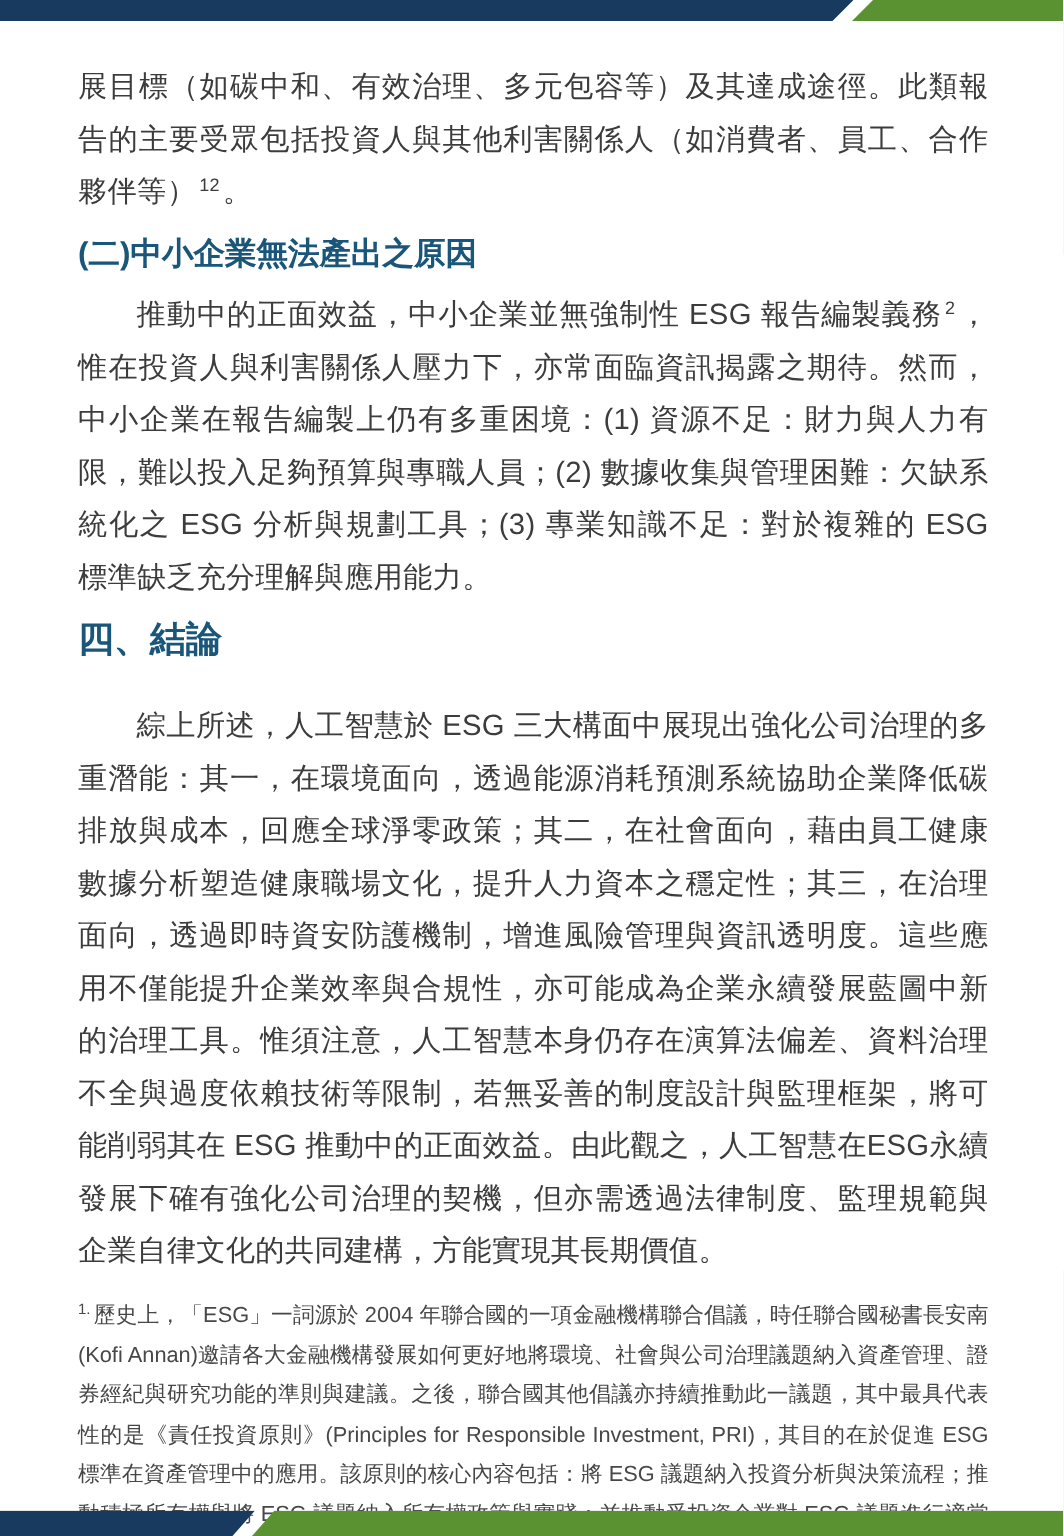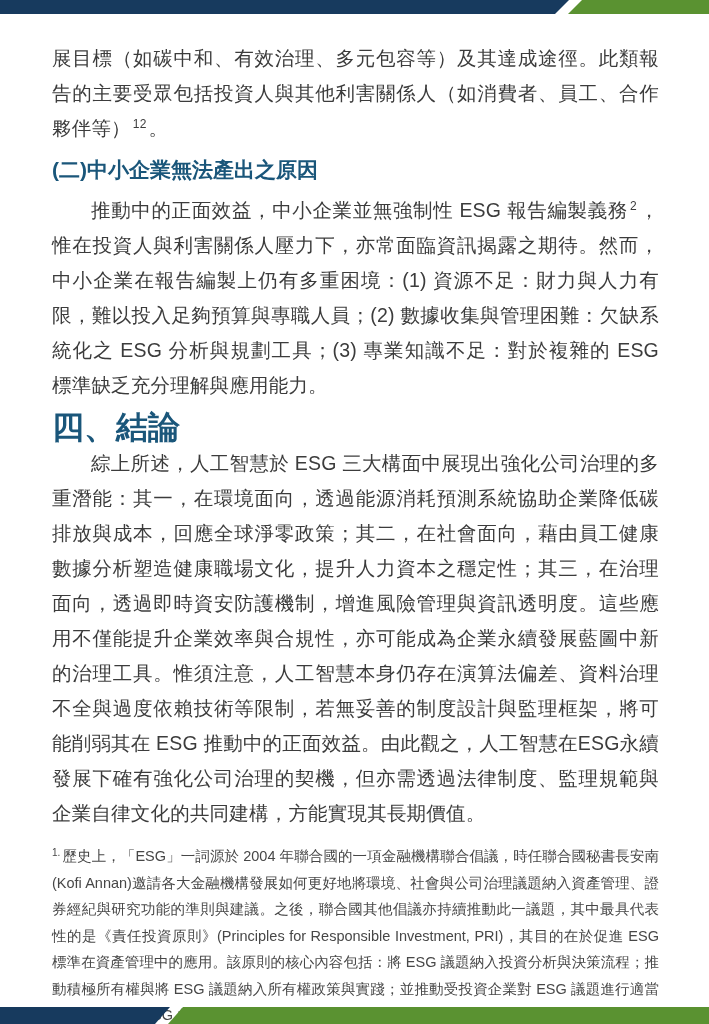--- a/index.html
+++ b/index.html
@@ -50,22 +50,22 @@
   }
 
   .sub-heading {
     margin: 9px 0 9px;
     font-size: 21px;
     line-height: 29px;
     font-weight: 700;
     color: var(--heading);
   }
   .section-heading {
-    margin: 8px 0 3px;
-    font-size: 32px;
+    margin: 8px 0 24px;
+    font-size: 24px;
     line-height: 32px;
     font-weight: 700;
     color: var(--heading);
   }
 
   
   .footnotes { margin-top: 12px; }
   .footnote {
     margin: 0;
     font-size: 14.5px;

